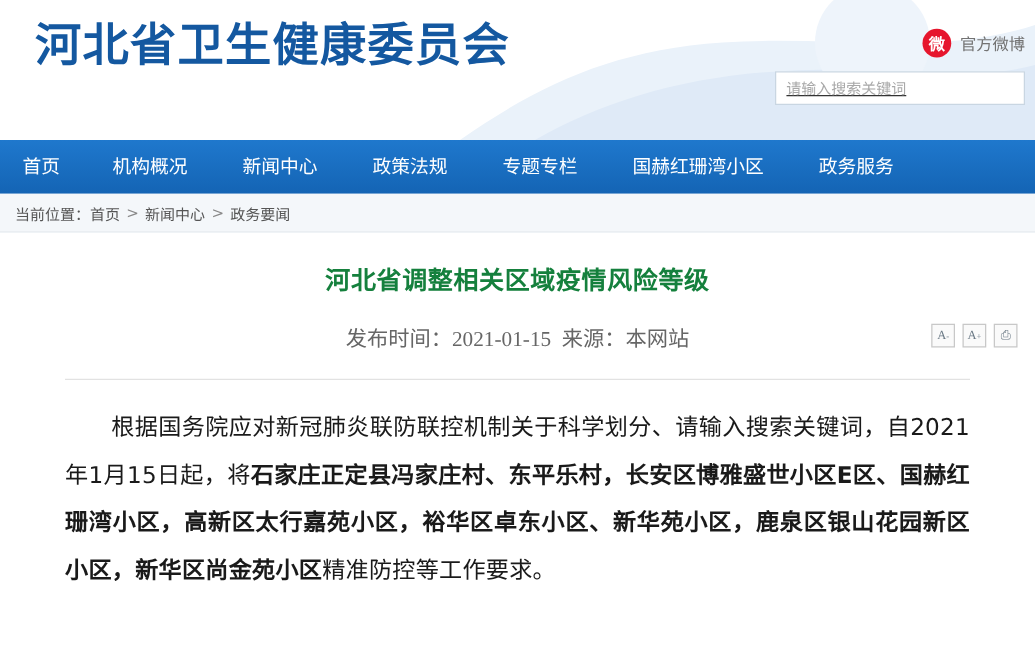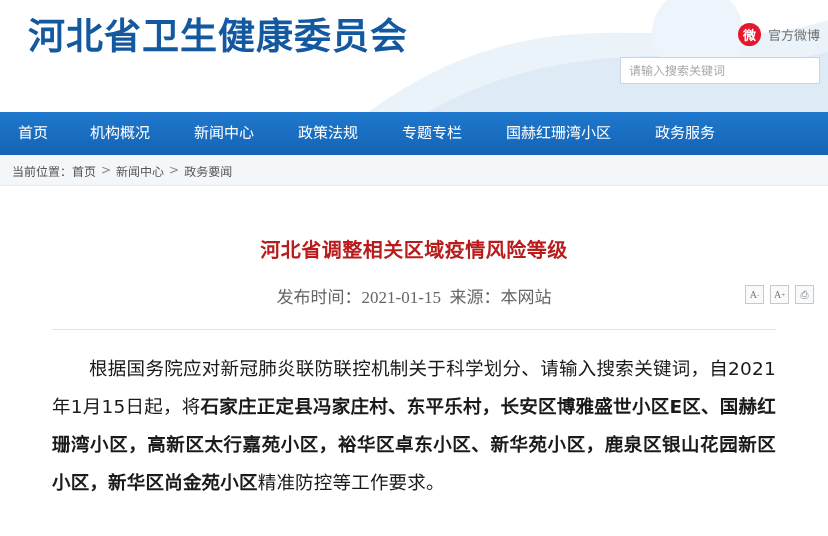--- a/index.html
+++ b/index.html
@@ -102,20 +102,21 @@
   .search-input {
     border: 0;
     outline: 0;
     flex: 1;
     height: 100%;
     padding: 0 8px;
     font-size: 12px;
     color: #333;
     background: transparent;
     font-family: "DejaVu Sans", "Liberation Sans", sans-serif;
+    text-decoration: underline;
   }
   .search-input::placeholder { color: #a8a8a8; }
 
   
   .nav {
     height: 43px;
     background: #1a6fc4;
     background: linear-gradient(180deg, #1f78cd 0%, #1464b4 100%);
     display: flex;
     align-items: center;
@@ -150,23 +151,23 @@
   .breadcrumb-bar .sep { margin: 0 5px; color: #888; }
 
   
   .article-wrap {
     padding: 0 52px;
   }
   .article-title {
     text-align: center;
     font-size: 20px;
     font-weight: bold;
-    color: #b91c1c;
-    font-family: "DejaVu Sans", "Liberation Sans", sans-serif;
-    margin-top: 48px;
+    color: #15803d;
+    font-family: "DejaVu Sans", "Liberation Sans", sans-serif;
+    margin-top: 22px;
     letter-spacing: 0.5px;
   }
   .meta-row {
     position: relative;
     margin-top: 24px;
     height: 28px;
   }
   .meta-center {
     text-align: center;
     font-size: 17px;

